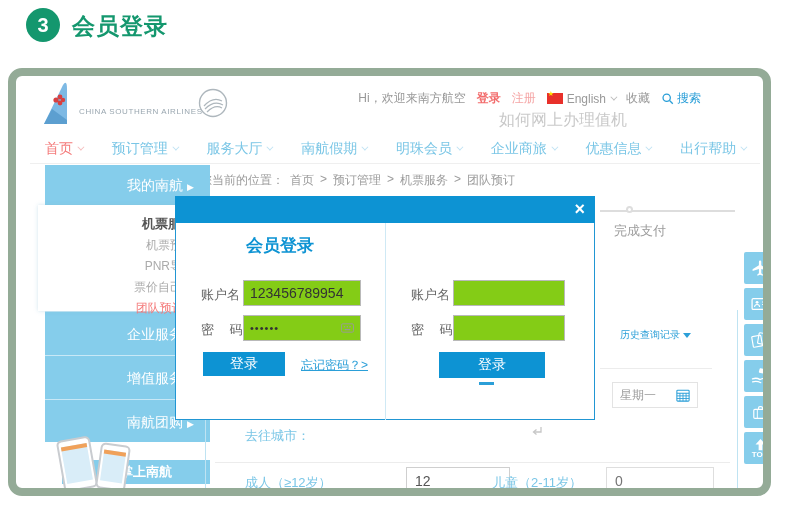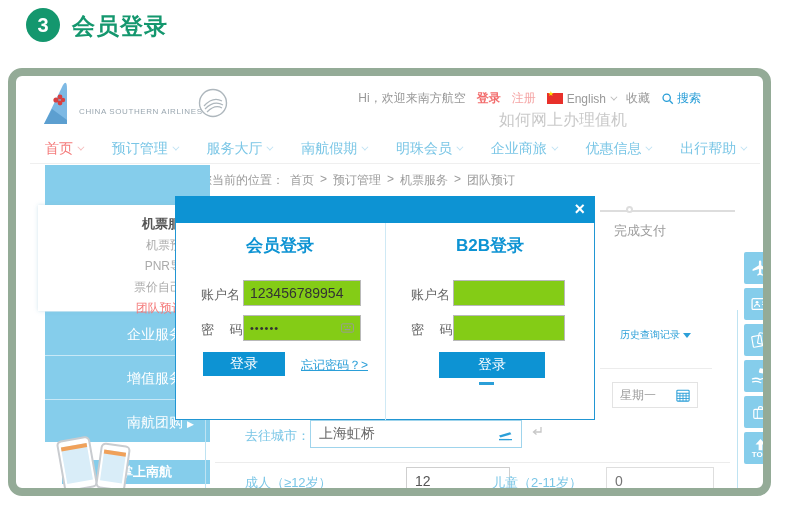--- a/index.html
+++ b/index.html
@@ -148,20 +148,21 @@
     <span>首页</span>
     <span>&gt;</span>
     <span>预订管理</span>
     <span>&gt;</span>
     <span>机票服务</span>
     <span>&gt;</span>
     <span>团队预订</span>
   </div>
 
   <div class="abs side-blue">
+    <div class="side-item" style="top:0;border-top:none;line-height:40px"><span>我的南航</span><span class="arr">▶</span></div>
     <div class="side-item" style="top:146px"><span>企业服务</span><span class="arr">▶</span></div>
     <div class="side-item" style="top:190px"><span>增值服务</span><span class="arr">▶</span></div>
     <div class="side-item" style="top:234px"><span>南航团购</span><span class="arr">▶</span></div>
   </div>
 
   <div class="abs submenu">
     <div class="head">机票服务</div>
     <div class="itm">机票预订</div>
     <div class="itm">PNR导入</div>
     <div class="itm">票价自己定</div>
@@ -201,27 +202,20 @@
             <line x1="4.5" y1="6" x2="4.5" y2="15"></line>
             <line x1="8" y1="6" x2="8" y2="15"></line>
             <line x1="11.5" y1="6" x2="11.5" y2="15"></line>
             <line x1="1" y1="9" x2="15" y2="9"></line>
             <line x1="1" y1="12" x2="15" y2="12"></line>
           </g>
     </svg>
   </div>
 
   <div class="abs bg-label" style="left:229px;top:351px">去往城市：</div>
-  <div class="abs" style="left:294px;top:344px;width:212px;height:28px;border:1px solid #9fd4ec;display:flex;align-items:center;padding:0 8px">
-    <span style="font-size:14px;color:#666;flex:1">上海虹桥</span>
-    <svg width="15" height="13" viewBox="0 0 16 14">
-          <path d="M1 8 L13 4.5 L14.3 6.8 L2.5 10.2 Z" fill="#2B9FD8"></path>
-          <line x1="1" y1="12.5" x2="15" y2="12.5" stroke="#2B9FD8" stroke-width="1.5"></line>
-        </svg>
-  </div>
   <svg class="abs" style="left:514px;top:349px" width="13" height="13" viewBox="0 0 13 13">
     <path d="M11 2 V7 H4" fill="none" stroke="#c6c6c6" stroke-width="1.3"></path>
         <path d="M6.5 4.5 L3.5 7 L6.5 9.5" fill="none" stroke="#c6c6c6" stroke-width="1.3"></path>
   </svg>
 
   <div class="abs hline" style="left:199px;top:386px;width:515px"></div>
 
   <div class="abs bg-label" style="left:229px;top:398px">成人（≥12岁）</div>
   <input class="abs bg-input" style="left: 342px; top: 391px; width: 104px; margin-left: 48px;" value="12">
   <div class="abs bg-label" style="left:476px;top:398px">儿童（2-11岁）</div>
@@ -246,21 +240,20 @@
               <rect x="3" y="3" width="1.6" height="1.4"></rect>
               <rect x="6" y="3" width="1.6" height="1.4"></rect>
               <rect x="9" y="3" width="1.6" height="1.4"></rect>
               <rect x="4" y="6" width="6" height="1.4"></rect>
             </g>
       </svg>
     </div>
     <button class="m-btn" style="left:28px;top:156px;width:82px;height:24px">登录</button>
     <div class="m-link" style="left:126px;top:161px">忘记密码？&gt;</div>
 
-    <div class="m-title" style="left:210px">B2B登录</div>
     <div class="m-label" style="left:236px;top:90px">账户名</div>
     <input class="m-input" style="left: 278px; top: 84px; width: 112px;" value="">
     <div class="m-label" style="left:236px;top:125px;letter-spacing:6px">密 码</div>
     <input class="m-input" style="left: 278px; top: 119px; width: 112px;" value="">
     <button class="m-btn" style="left:264px;top:156px;width:106px;height:26px">登录</button>
     <div class="abs" style="left:304px;top:186px;width:15px;height:3px;background:#2B9FD8;border-bottom:1px solid #2B9FD8"></div>
   </div>
 
   <div class="abs toolbar">
     <div class="tool">

